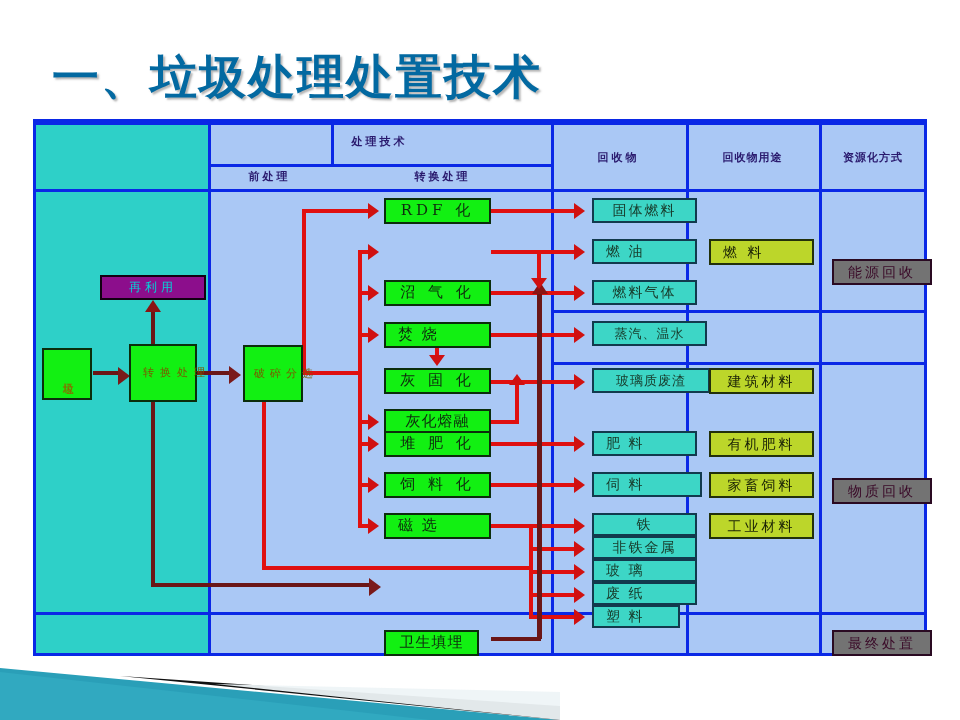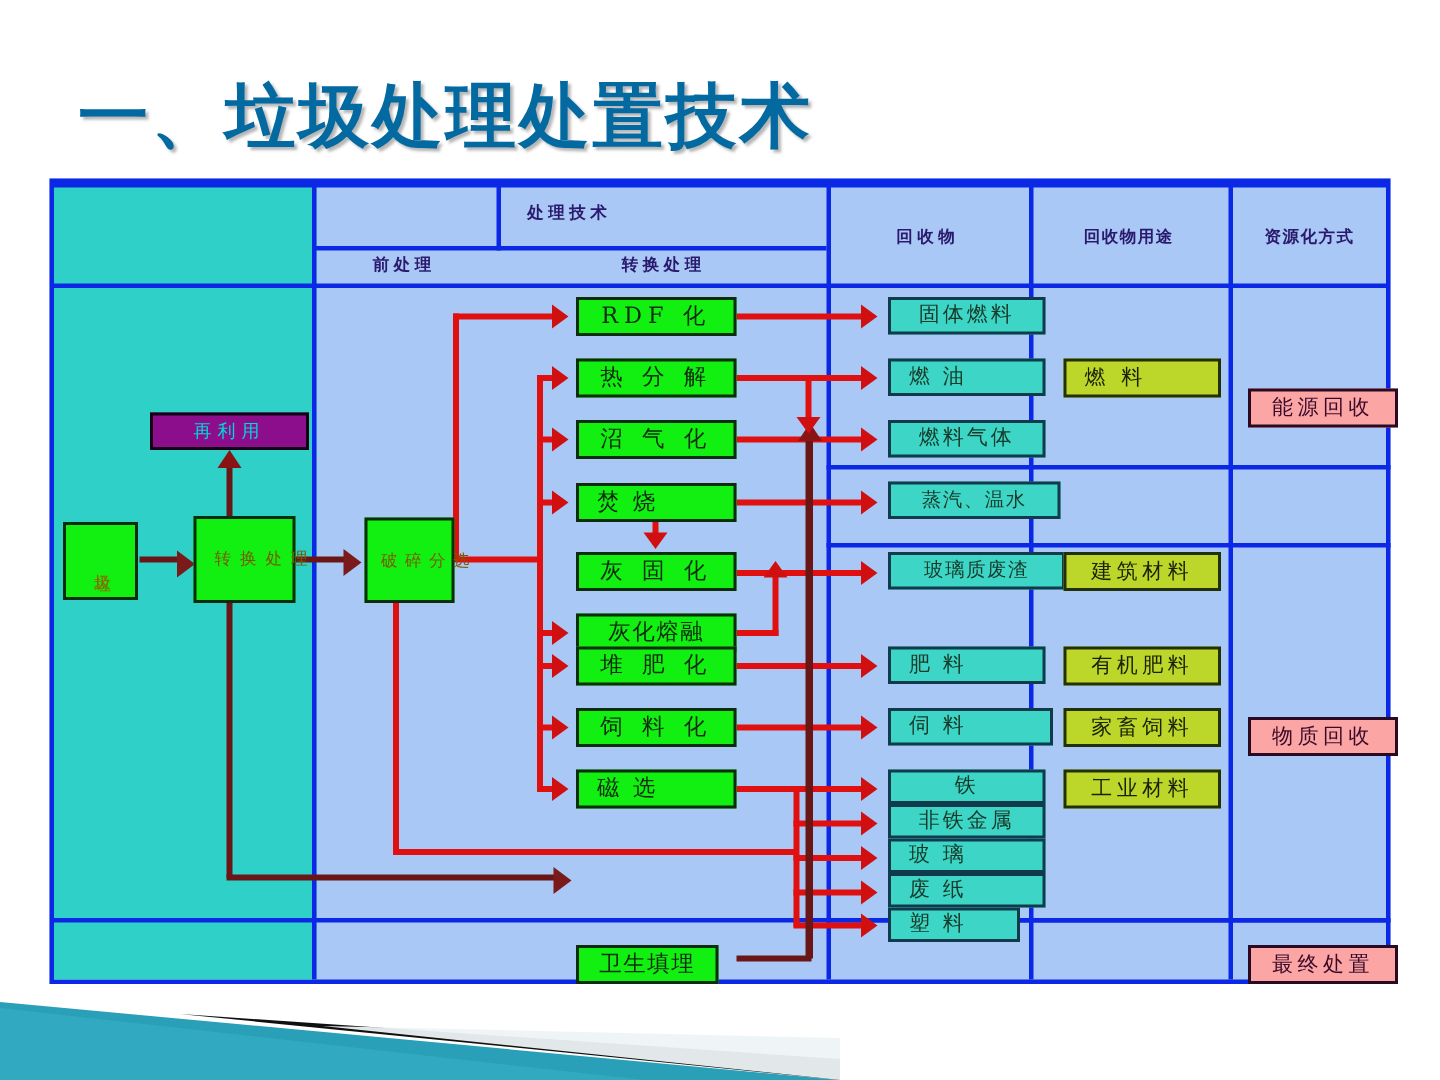--- a/index.html
+++ b/index.html
@@ -47,21 +47,21 @@
     position:absolute;box-sizing:border-box;
     display:flex;align-items:center;justify-content:center;
     font-family:"DejaVu Serif","Liberation Serif",serif;
     font-weight:400;white-space:nowrap;line-height:1.05;
     z-index:6;
   }
   .n-green{background:#12f012;border:2px solid #0b2d0b;color:#0e2b0e;font-size:15px;letter-spacing:4px;}
   .n-green-sm{background:#12f012;border:2px solid #0b2d0b;color:#7a5a00;font-size:11px;letter-spacing:0px;}
   .n-teal{background:#3dd6c6;border:2px solid #123a4d;color:#173a2a;font-size:14px;letter-spacing:4px;}
   .n-olive{background:#bcd62a;border:2px solid #22300a;color:#1a2206;font-size:14px;letter-spacing:3px;}
-  .n-pink{background:#fca5a5;border:2px solid #2a0a22;color:#3a0a28;font-size:14px;letter-spacing:3px;}
+  .n-pink{background:#737373;border:2px solid #2a0a22;color:#3a0a28;font-size:14px;letter-spacing:3px;}
   .n-purple{background:#8c0e8c;border:2px solid #120012;color:#00d7d7;font-size:12px;letter-spacing:4px;}
   .two-line{flex-direction:column;letter-spacing:2px;font-size:13px;}
   .two-line span{display:block;}
   .grid2{display:grid;grid-template-columns:1fr 1fr;align-content:center;justify-items:center;gap:0px;}
   .grid2 span{font-size:11px;color:#8a6a00;line-height:1.15;}
   .spread{justify-content:space-between;padding:0 12px;}
   
   .ln{position:absolute;background:#e01010;z-index:4;}
   .ln-dark{position:absolute;background:#6b1616;z-index:4;}
   .arrow-r{position:absolute;width:0;height:0;border-left:11px solid #d01010;
@@ -133,21 +133,20 @@
   <div class="ln-dark" style="left:115px;top:190px;width:4px;height:34px;"></div>
   <div class="arrow-u" style="left:109px;top:178px;"></div>
   <div class="ln-dark" style="left:161px;top:249px;width:36px;height:4px;"></div>
   <div class="arrow-r-dark" style="left:193px;top:244px;"></div>
 
   <div class="ln-dark" style="left:115px;top:280px;width:4px;height:183px;"></div>
   <div class="ln-dark" style="left:115px;top:461px;width:222px;height:4px;"></div>
   <div class="arrow-r-dark" style="left:333px;top:456px;"></div>
 
   <div class="node n-green" style="left:348px;top:76px;width:107px;height:26px;">RDF 化</div>
-  <div class="node n-green" style="left:348px;top:117px;width:107px;height:26px;">热 分 解</div>
   <div class="node n-green" style="left:348px;top:158px;width:107px;height:26px;">沼 气 化</div>
   <div class="node n-green spread" style="left:348px;top:200px;width:107px;height:26px;letter-spacing:2px;">焚        烧</div>
   <div class="node n-green" style="left:348px;top:246px;width:107px;height:26px;">灰 固 化</div>
   <div class="node n-green" style="left:348px;top:287px;width:107px;height:26px;letter-spacing:1px;">灰化熔融</div>
   <div class="node n-green" style="left:348px;top:309px;width:107px;height:26px;">堆 肥 化</div>
   <div class="node n-green" style="left:348px;top:350px;width:107px;height:26px;">饲 料 化</div>
   <div class="node n-green spread" style="left:348px;top:391px;width:107px;height:26px;letter-spacing:2px;">磁        选</div>
   <div class="node n-green" style="left:348px;top:508px;width:95px;height:26px;letter-spacing:1px;">卫生填埋</div>
 
   <div class="ln" style="left:266px;top:87px;width:4px;height:164px;"></div>

